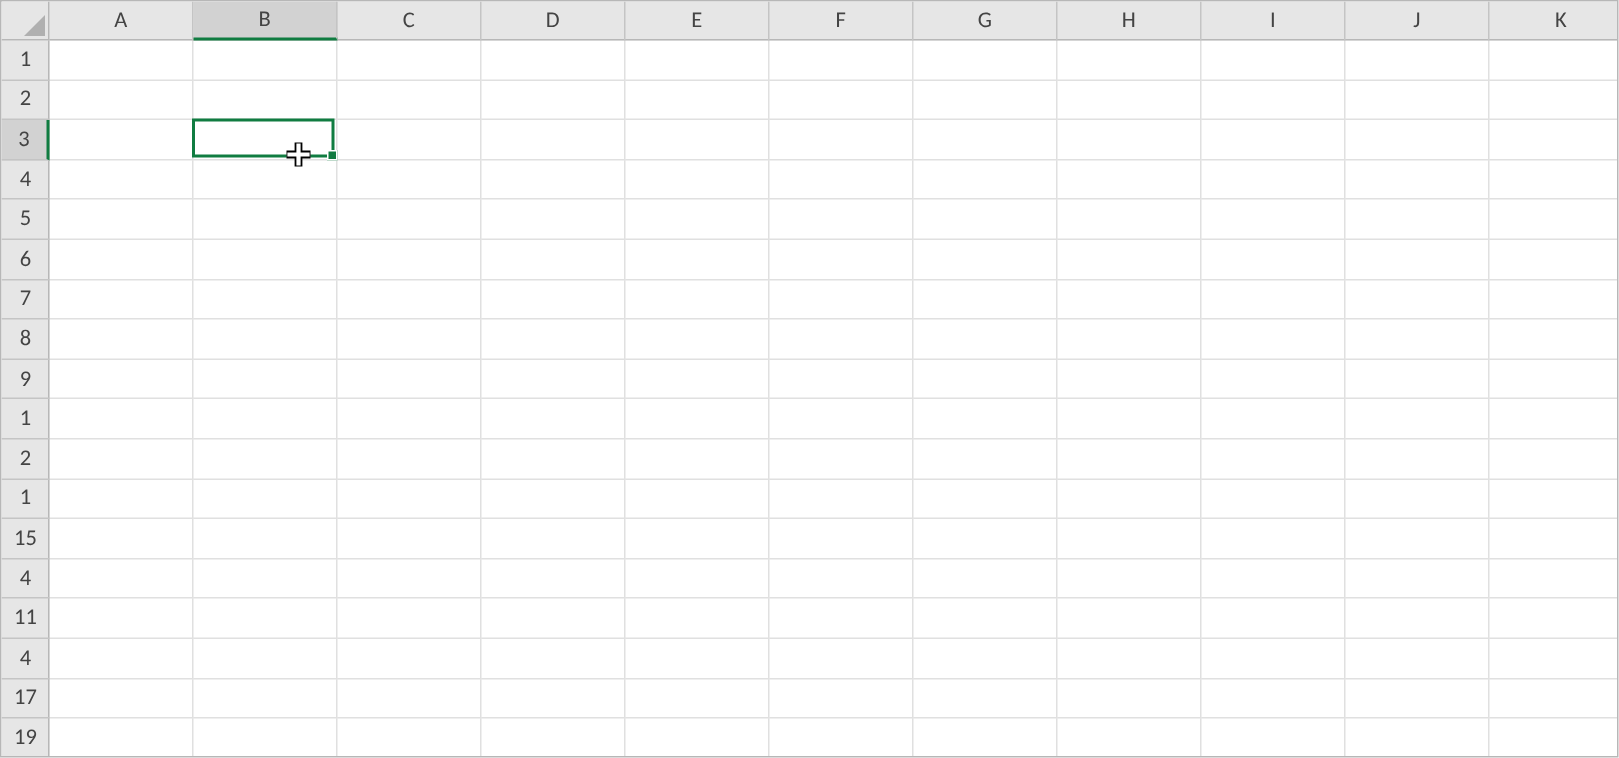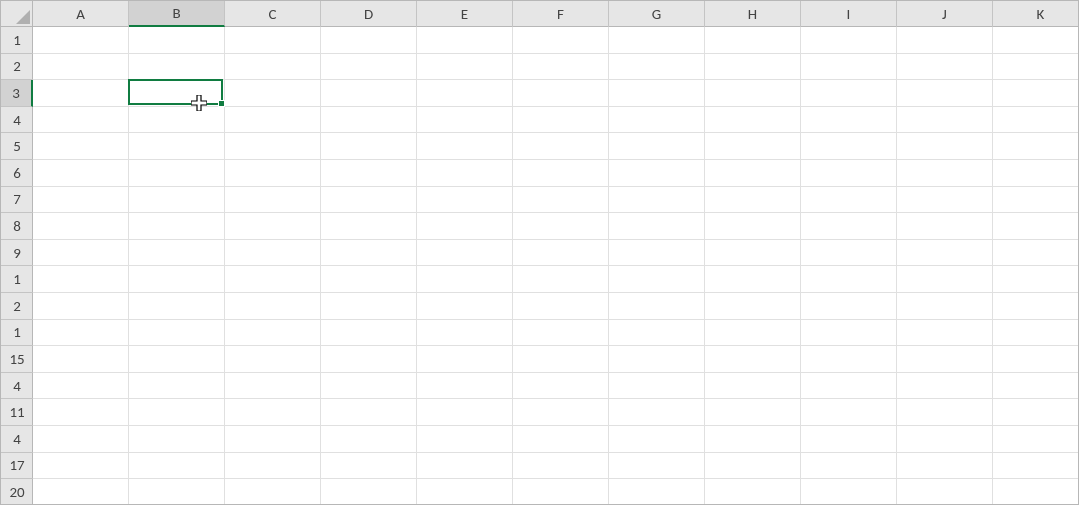--- a/index.html
+++ b/index.html
@@ -179,21 +179,21 @@
       <div class="row-header">8</div>
       <div class="row-header">9</div>
       <div class="row-header">1</div>
       <div class="row-header">2</div>
       <div class="row-header">1</div>
       <div class="row-header">15</div>
       <div class="row-header">4</div>
       <div class="row-header">11</div>
       <div class="row-header">4</div>
       <div class="row-header">17</div>
-      <div class="row-header">20</div>
+      <div class="row-header">19</div>
     </div>
 
   <div class="cells-area" id="cells-area">
       <div class="cell-row">
         <div class="cell"></div>
         <div class="cell"></div>
         <div class="cell"></div>
         <div class="cell"></div>
         <div class="cell"></div>
         <div class="cell"></div>

